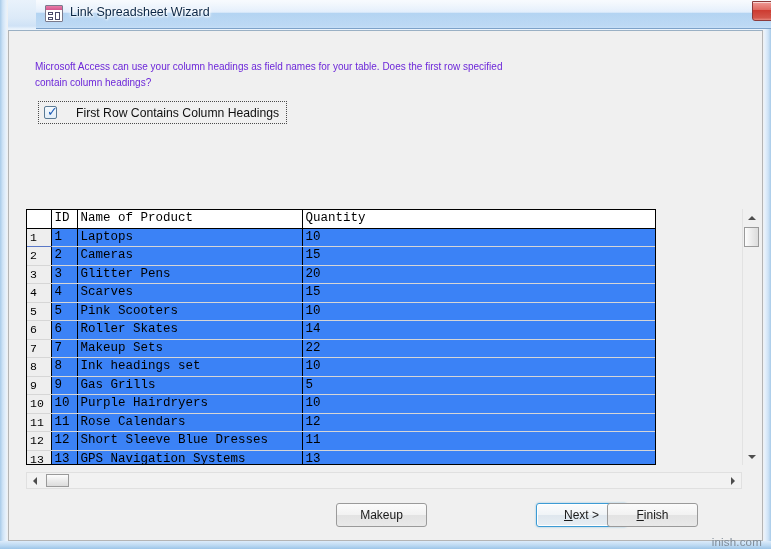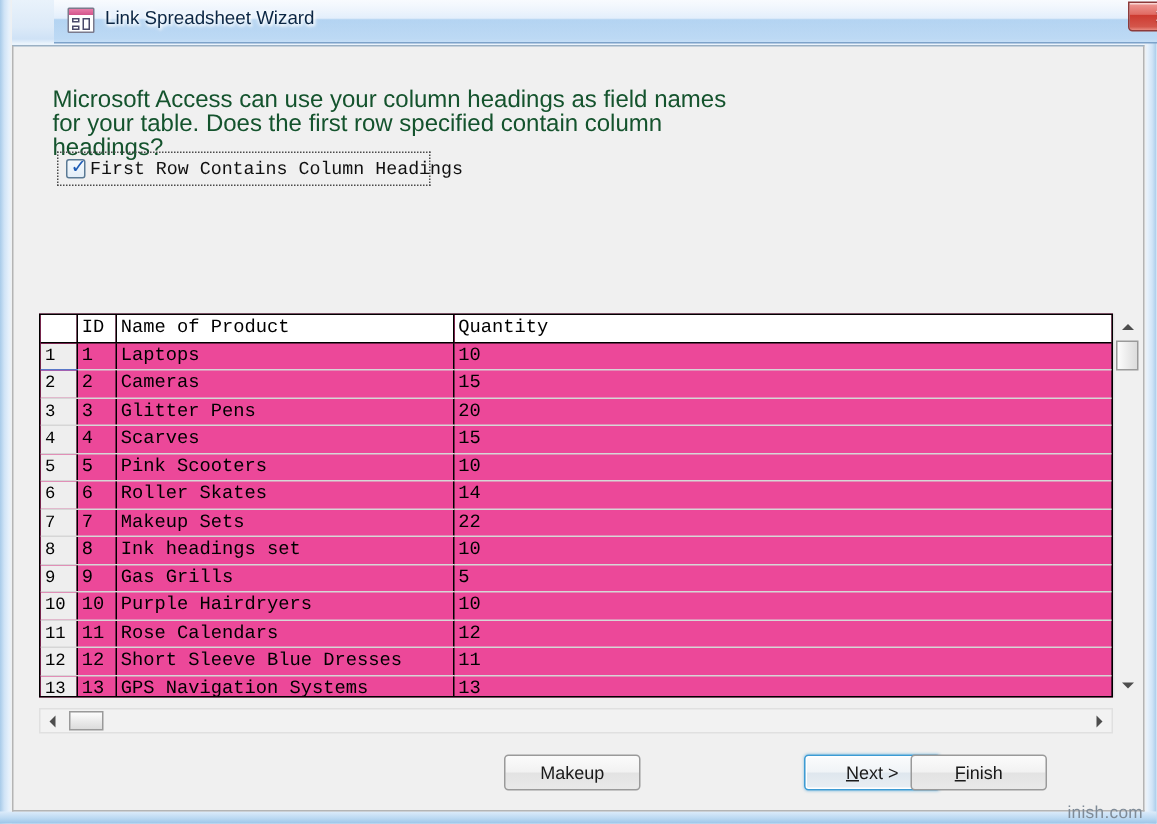--- a/index.html
+++ b/index.html
@@ -96,21 +96,21 @@
     position: absolute; left: 8px; top: 30px;
     width: 755px; height: 511px;
     background: #f0f0f0;
     border: 1px solid #b4b4b4;
     border-top: 1px solid #9ab0c4;
   }
 
   #instructions {
     position: absolute; left: 26px; top: 28px;
     width: 470px;
-    font-size: 16px; color: #14532d; line-height: 16px;
+    font-size: 10px; color: #6d28d9; line-height: 16px;
   }
 
   
   #checkbox-row {
     position: absolute; left: 29px; top: 70px;
     width: 249px; height: 23px;
     border: 1px dotted #4a4a4a;
     display: flex; align-items: center;
     cursor: pointer;
   }
@@ -122,29 +122,29 @@
     border-radius: 2px;
     flex: 0 0 auto;
   }
   #checkbox-box .tick {
     position: absolute; left: 2px; top: -2px;
     color: #1d5bb5; font-size: 13px; font-weight: bold;
     font-family: "DejaVu Sans", sans-serif;
     line-height: 13px;
   }
   #checkbox-label {
-    font-size: 12.2px; color: #101010; margin-left: 3px; white-space: nowrap; font-family: Liberation Mono, monospace;
+    font-size: 12.2px; color: #101010; margin-left: 19px; white-space: nowrap;
   }
 
   
   #grid-wrap {
     position: absolute; left: 17px; top: 178px;
-    width: 716px; height: 256px;
+    width: 630px; height: 256px;
     border: 1px solid #000000;
-    background: #ec4899;
+    background: #3b82f6;
     overflow: hidden;
   }
   table.preview {
     border-collapse: collapse;
     table-layout: fixed;
     width: 714px;
     font-family: "Liberation Mono", "DejaVu Sans Mono", monospace;
     font-size: 12.5px;
     color: #000;
   }

